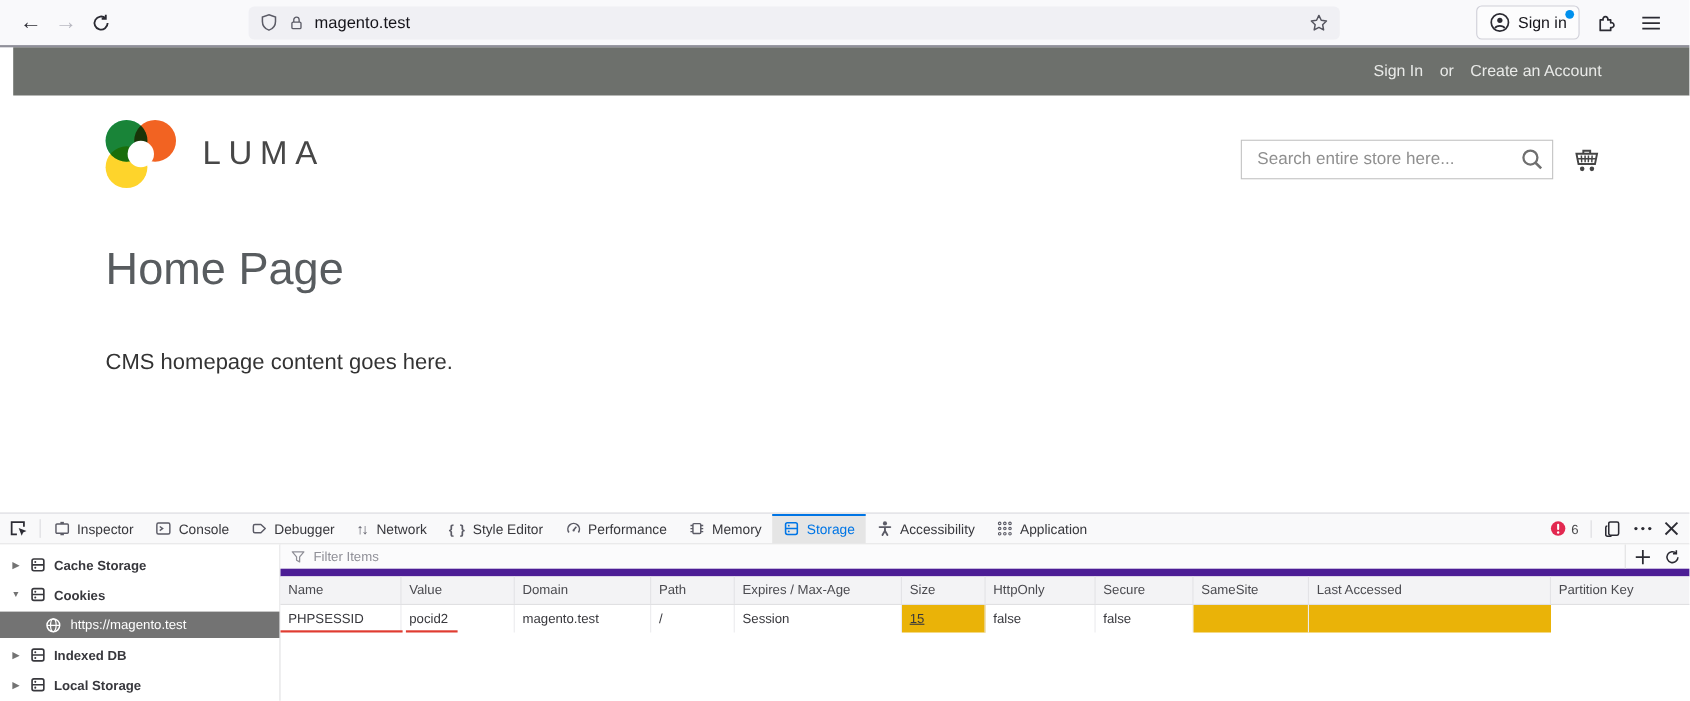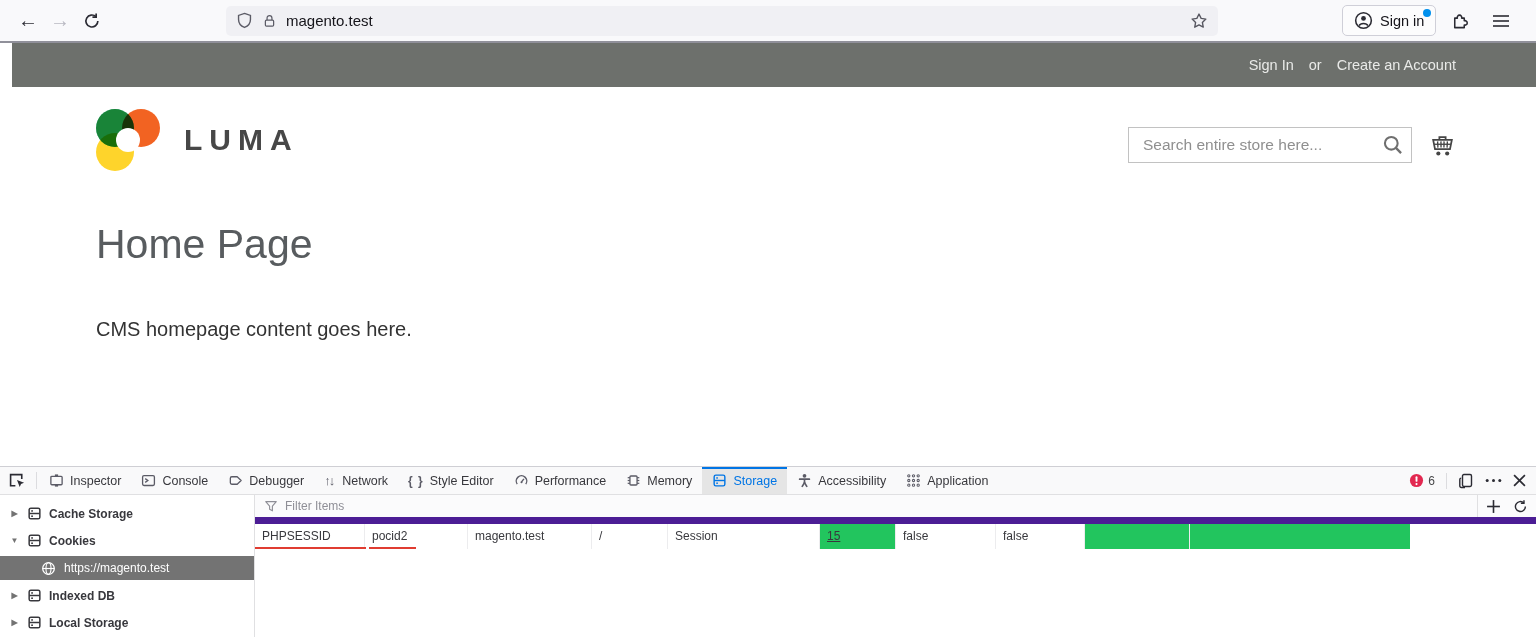--- a/index.html
+++ b/index.html
@@ -32,21 +32,21 @@
     padding:22px 80px 0 96px; }
   .store-header { display:flex; align-items:center; justify-content:space-between; }
   .logo { display:flex; align-items:center; gap:24px; }
   .luma-ring { position:relative; width:64px; height:62px; }
   .luma-ring .c { position:absolute; width:38px; height:38px; border-radius:50%; mix-blend-mode:multiply; }
   .luma-ring .blue   { left:0;  top:2;  background:#2caae0; }
   .luma-ring .green  { right:2; top:0;  background:#8dc63f; }
   .luma-ring .yellow { left:2;  bottom:0; background:#fed42b; }
   .luma-ring .orange { right:0; bottom:2; background:#f26322; }
   .luma-ring .hole { position:absolute; left:20px; top:19px; width:24px; height:24px; border-radius:50%; background:#fff; }
-  .luma-text { font-size:30px; font-weight:700; letter-spacing:7px; color:#474747; }
+  .luma-text { font-size:30px; font-weight:400; letter-spacing:7px; color:#474747; }
   .store-right { display:flex; align-items:center; gap:17px; margin-top:10px; }
   .searchbox { position:relative; width:284px; height:36px; }
   .searchbox input { width:100%; height:100%; border:1px solid #c2c2c2; background:#fff; padding:0 38px 0 14px;
     font-size:15.5px; color:#575757; outline:none; font-family:"Liberation Sans",sans-serif; }
   .searchbox input::placeholder { color:#8f8f8f; opacity:1; }
   .searchbox .mag { position:absolute; right:8px; top:7px; }
   .page-title { margin-top:50px; font-size:41px; font-weight:300; color:#585c5f; }
   .cms-text { margin-top:50px; font-size:20px; color:#333; }
 
   
@@ -72,21 +72,21 @@
   .filter-row input { border:none; outline:none; background:transparent; font-size:12px; color:#5b5b66;
     margin-left:7px; flex:1; font-family:"Liberation Sans",sans-serif; }
   .filter-row input::placeholder { color:#8f8f97; opacity:1; }
   .funnel { margin-left:9px; display:flex; align-items:center; }
   .filter-actions { display:flex; align-items:center; border-left:1px solid #e0e0e2; height:100%; padding:0 8px; gap:12px; }
   .grid-row { display:grid; grid-template-columns:110px 103px 124px 76px 152px 76px 100px 89px 105px 220px 1fr; }
   .thead { height:26px; background:#f3f3f5; border-bottom:1px solid #e0e0e2; }
   .th { padding:5px 4px 0 7px; color:#4a4a4f; border-right:1px solid #e3e3e6; white-space:nowrap; overflow:hidden; }
   .trow { height:25px; position:relative; background:#fff; }
   .td { padding:5px 4px 0 7px; border-right:1px solid #ececee; white-space:nowrap; overflow:hidden; color:#38383d; }
-  .td.shaded { background:#22c55e;text-decoration:underline; }
+  .td.shaded { background:#eab308;text-decoration:underline; }
   .redline { position:absolute; bottom:0; height:2px; background:#e03c31; }
   .redline.r1 { left:0; width:111px; }
   .redline.r2 { left:114px; width:47px; }
 
   svg { display:block; }
 </style>
 </head>
 <body>
 
 <div class="stage">
@@ -425,20 +425,33 @@
             </span>
             <span>
               <svg width="15" height="15" viewBox="0 0 16 16">
                   <path d="M13.2,8 A5.3,5.3 0 1 1 11.6,4.2" fill="none" stroke="#2b2b33" stroke-width="1.5"></path>
                   <polyline points="11.7,1.3 11.7,4.6 8.4,4.6" fill="none" stroke="#2b2b33" stroke-width="1.5"></polyline>
                 </svg>
             </span>
           </div>
         </div>
 
+        <div class="grid-row thead">
+          <div class="th">Name</div>
+          <div class="th">Value</div>
+          <div class="th">Domain</div>
+          <div class="th">Path</div>
+          <div class="th">Expires / Max-Age</div>
+          <div class="th">Size</div>
+          <div class="th">HttpOnly</div>
+          <div class="th">Secure</div>
+          <div class="th">SameSite</div>
+          <div class="th">Last Accessed</div>
+          <div class="th" style="border-right:none;">Partition Key</div>
+        </div>
 
         <div class="grid-row trow">
           <div class="td">PHPSESSID</div>
           <div class="td">pocid2</div>
           <div class="td">magento.test</div>
           <div class="td">/</div>
           <div class="td">Session</div>
           <div class="td shaded">15</div>
           <div class="td">false</div>
           <div class="td">false</div>

